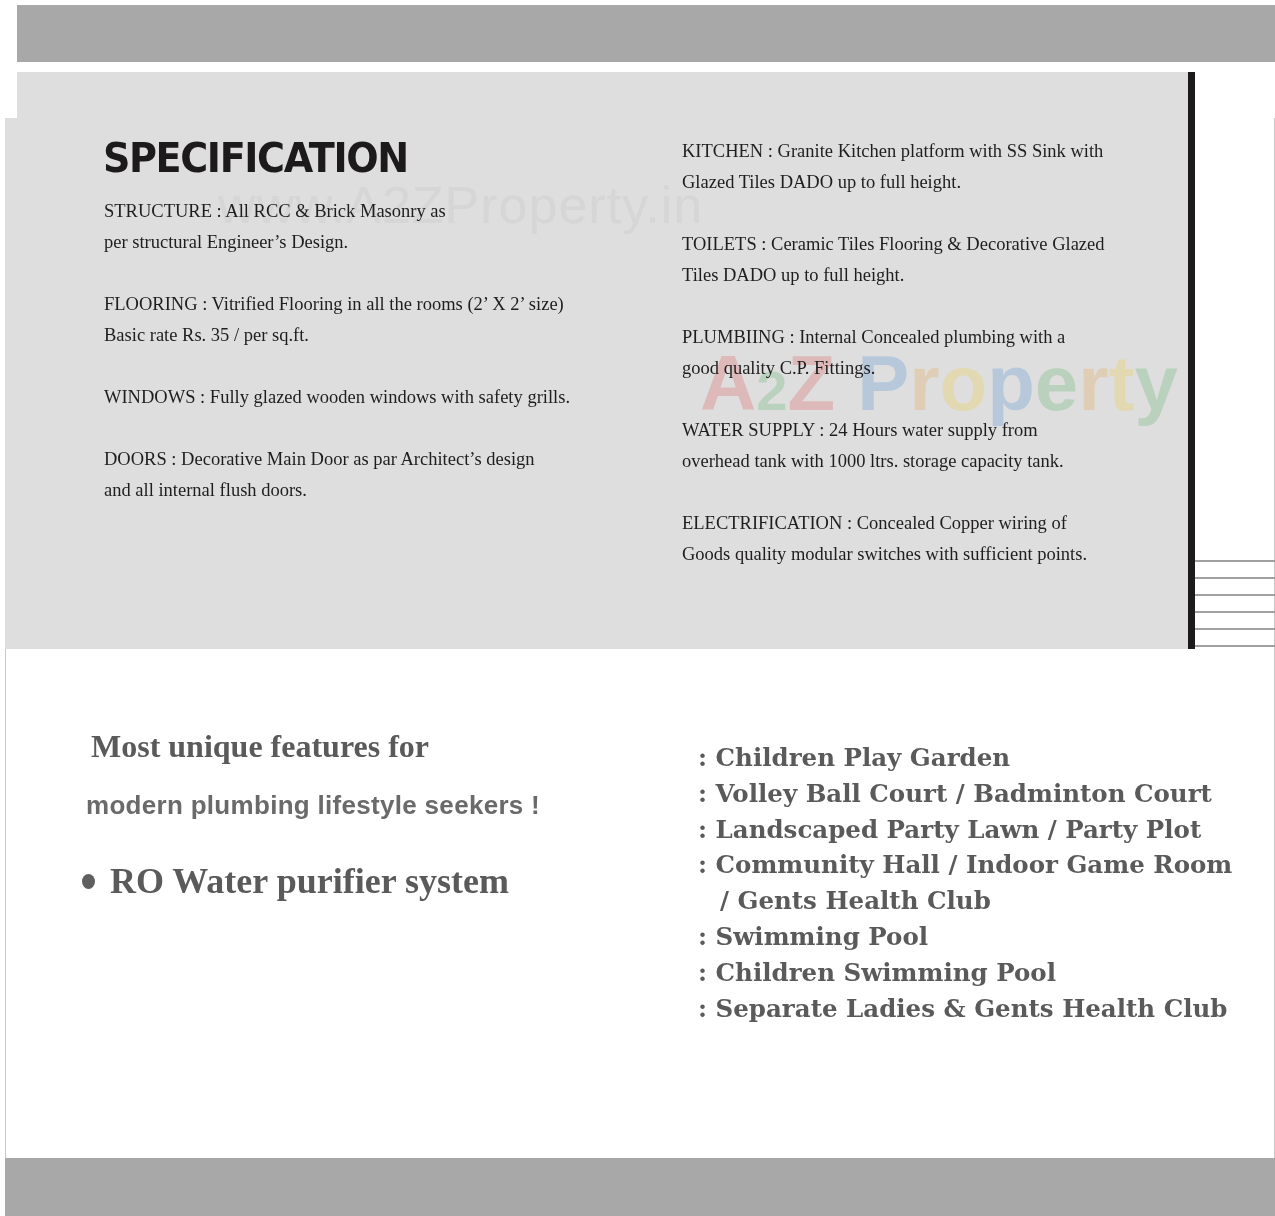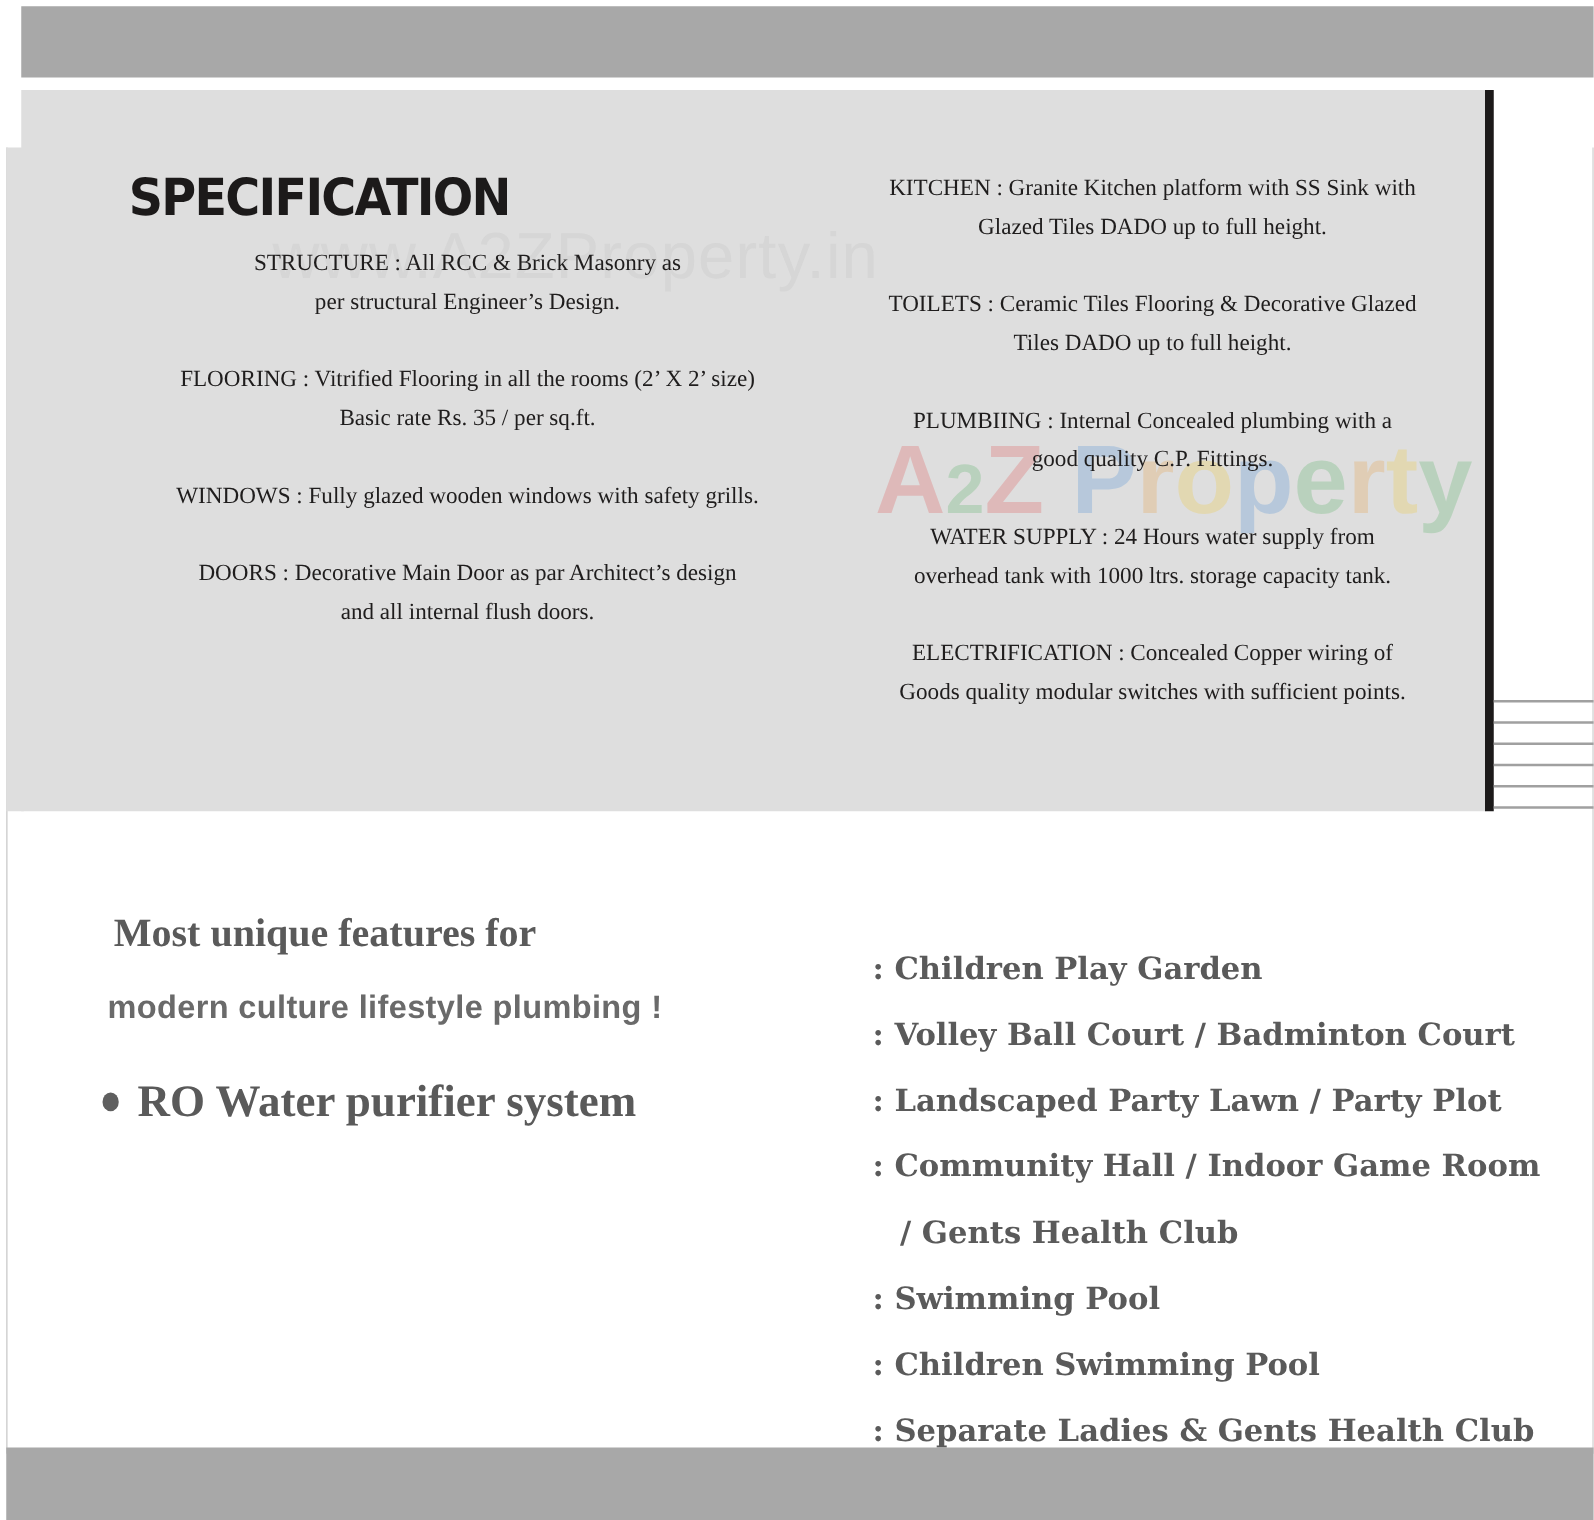--- a/index.html
+++ b/index.html
@@ -51,21 +51,21 @@
     transform: scaleX(0.93); transform-origin: left;
   }
   .spec-col {
     position: absolute; color: #1f1d1d;
     font-family: "Liberation Serif", serif; font-size: 18.5px;
     line-height: 31px;
   }
   .spec-col.left { left: 104px; top: 196px; width: 540px; }
   .spec-col.right { left: 682px; top: 136px; width: 480px; }
   .spec-item { margin-bottom: 31px; }
-  .spec-item .line { display: block; white-space: nowrap; text-align: center; }
+  .spec-item .line { display: block; white-space: nowrap; }
 
   .features-heading {
     position: absolute; left: 91px; top: 728px;
     font-family: "Liberation Serif", serif; font-weight: bold;
     font-size: 32px; color: #5a5a5a; white-space: nowrap;
   }
   .features-sub {
     position: absolute; left: 86px; top: 790px;
     font-family: "Liberation Sans", sans-serif; font-weight: bold;
     font-size: 26px; color: #6a6a6a; white-space: nowrap; letter-spacing: 0.3px;
@@ -79,21 +79,21 @@
   }
   .bullet-text {
     font-family: "Liberation Serif", serif; font-weight: bold;
     font-size: 36px; color: #5a5a5a;
   }
   .amenities {
     position: absolute; left: 698px; top: 740px;
     font-family: "DejaVu Serif", serif; font-weight: bold;
     font-size: 24.5px; line-height: 35.8px; color: #5a5a5a;
   }
-  .amenity { white-space: nowrap; margin-top: 17px; }
+  .amenity { white-space: nowrap; }
   .amenity.cont { padding-left: 22px; }
   .bottom-bar {
     position: absolute; left: 5px; top: 1158px; width: 1270px; height: 58px;
     background: #a8a8a8;
   }
 </style>
 </head>
 <body>
 
 <div class="top-bar"></div>
@@ -153,21 +153,21 @@
     <span class="line">WATER SUPPLY : 24 Hours water supply from</span>
     <span class="line">overhead tank with 1000 ltrs. storage capacity tank.</span>
   </div>
   <div class="spec-item">
     <span class="line">ELECTRIFICATION : Concealed Copper wiring of</span>
     <span class="line">Goods quality modular switches with sufficient points.</span>
   </div>
 </div>
 
 <div class="features-heading">Most unique features for</div>
-<div class="features-sub">modern culture lifestyle plumbing !</div>
+<div class="features-sub">modern plumbing lifestyle seekers !</div>
 <div class="bullet-row">
   <span class="bullet-dot"></span>
   <span class="bullet-text">RO Water purifier system</span>
 </div>
 
 <div class="amenities">
   <div class="amenity">: Children Play Garden</div>
   <div class="amenity">: Volley Ball Court / Badminton Court</div>
   <div class="amenity">: Landscaped Party Lawn / Party Plot</div>
   <div class="amenity">: Community Hall / Indoor Game Room</div>

